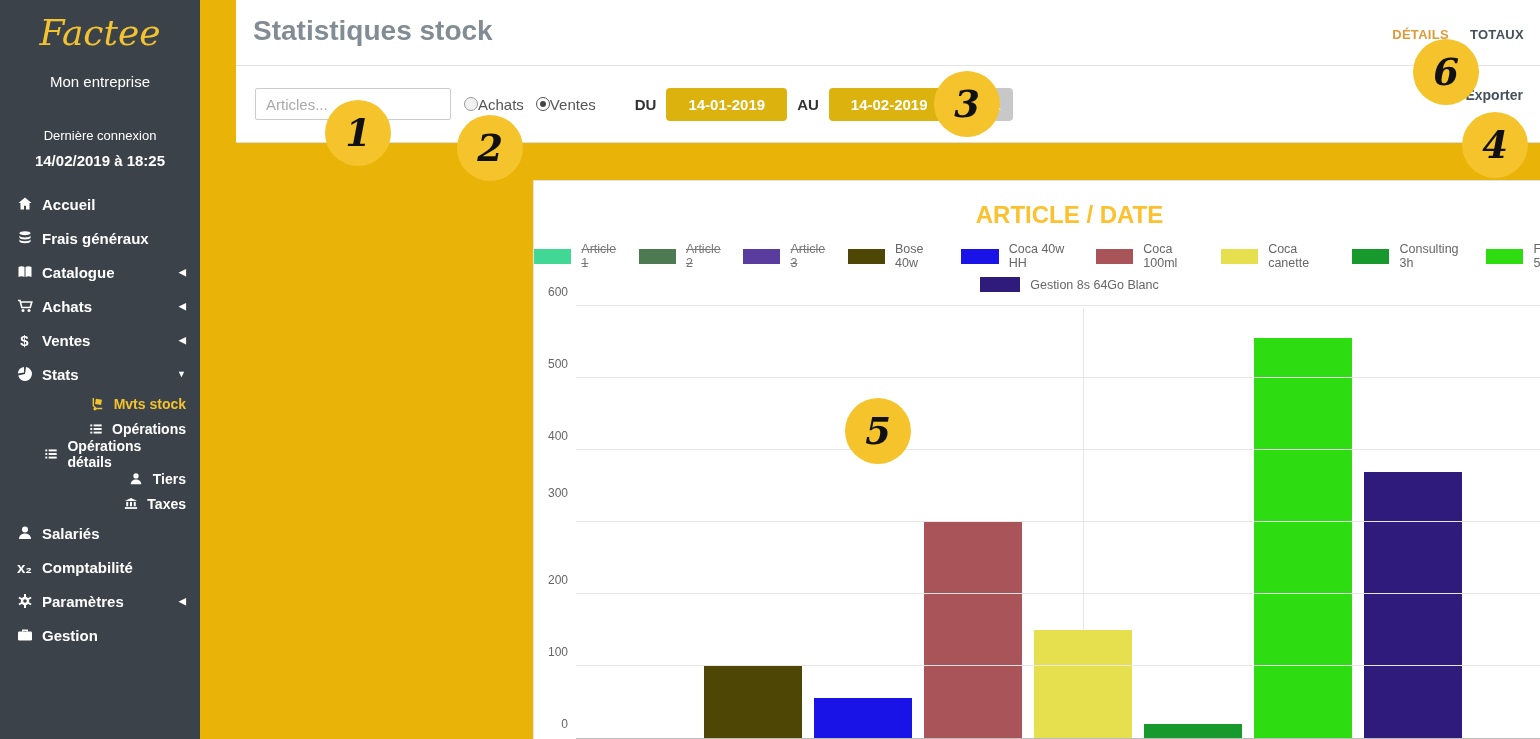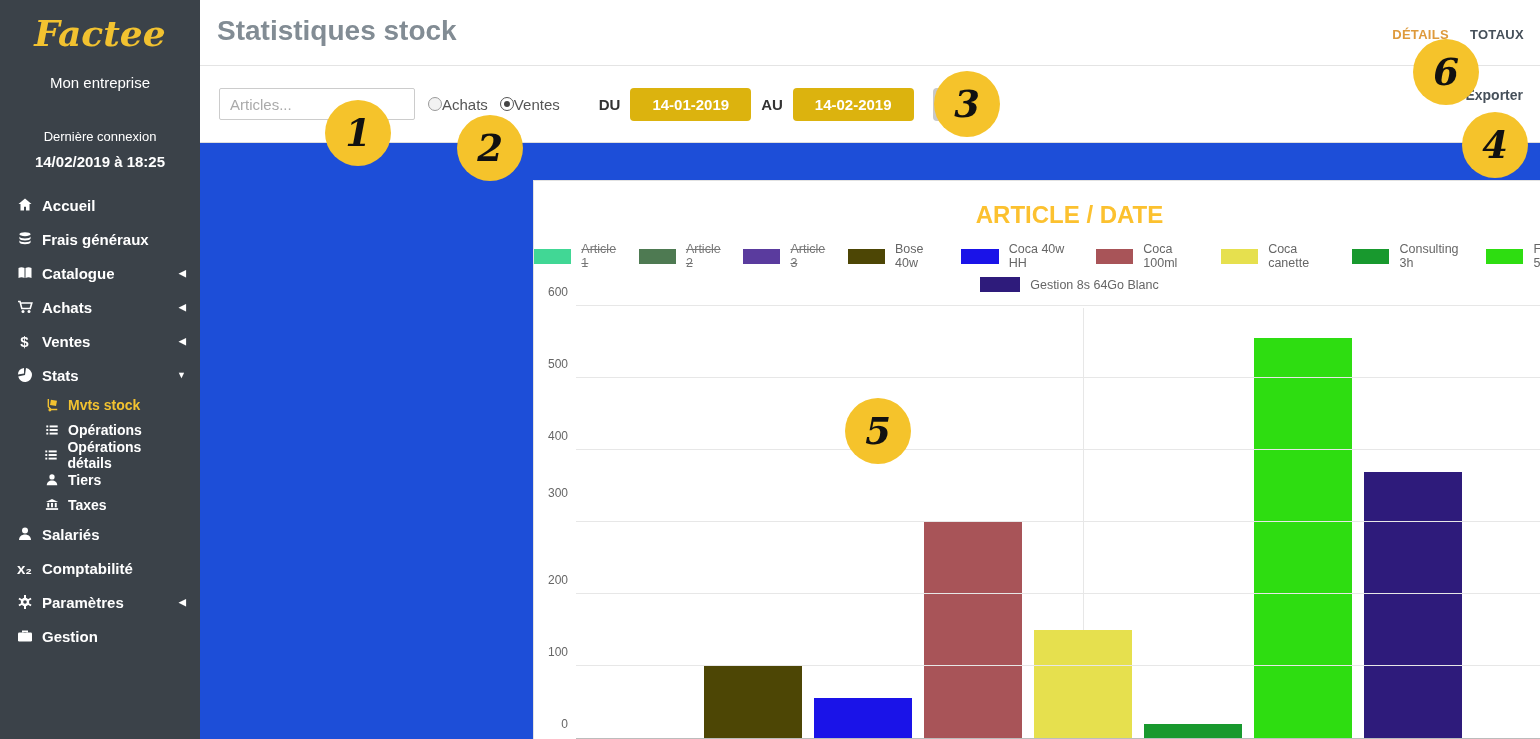--- a/index.html
+++ b/index.html
@@ -4,42 +4,42 @@
 <style>
   * { box-sizing: border-box; margin: 0; padding: 0; }
   html, body { width: 1540px; height: 739px; overflow: hidden; background: #efefef;
     font-family: "Liberation Sans", sans-serif; }
   #app { position: relative; width: 1540px; height: 739px; }
 
   
   .sidebar { position: absolute; left: 0; top: 0; width: 200px; height: 739px;
     background: #3b4249; color: #fff; z-index: 5; }
   .logo { margin-top: 12px; text-align: center; font-family: "DejaVu Serif", serif;
-    font-style: italic; font-weight: bold; font-size: 36px; color: #f2c230; }
+    font-style: italic; font-weight: normal; font-size: 36px; color: #f2c230; }
   .company { margin-top: 20px; text-align: center; font-size: 15px; }
   .lastconn-label { margin-top: 38px; text-align: center; font-size: 13px; }
   .lastconn-value { margin-top: 9px; text-align: center; font-size: 15px; font-weight: bold; }
   .logout { margin-top: 21px; height: 31px; line-height: 31px; background: #2196d3;
     text-align: center; font-size: 15px; font-weight: bold; cursor: pointer; }
   .menu { margin-top: 18px; list-style: none; }
   .menu-item { height: 34px; display: flex; align-items: center; padding: 0 14px;
     font-size: 15px; font-weight: bold; cursor: pointer; }
   .menu-item .mi-icon { width: 21px; margin-right: 7px; display: inline-flex;
     justify-content: center; align-items: center; color: #fff; font-size: 15px; }
   .menu-item svg { width: 16px; height: 16px; }
   .menu-item .chev { margin-left: auto; font-size: 9px; color: #fff; }
   .submenu { list-style: none; }
-  .submenu .menu-item { height: 25px; padding-left: 42px; font-size: 14px; }
+  .submenu .menu-item { height: 25px; padding-left: 42px; font-size: 14px; justify-content: flex-end; }
   .submenu .mi-icon { width: 19px; font-size: 13px; }
   .submenu svg { width: 14px; height: 14px; }
   .menu-item.active { color: #f2c230; }
   .menu-item.active .mi-icon { color: #f2c230; }
 
   
-  .main { position: absolute; left: 200px; top: 0; right: 0; bottom: 0; background: #1d4ed8; }
+  .main { position: absolute; left: 200px; top: 0; right: 0; bottom: 0; background: #eab308; padding-left: 36px; }
   .topbar { height: 66px; background: #fff; border-bottom: 1px solid #e4e4e4; position: relative; }
   .page-title { position: absolute; left: 17px; top: 15px; font-size: 28px; font-weight: bold;
     color: #828c94; }
   .tabs { position: absolute; right: 16px; top: 27px; display: flex; gap: 21px;
     font-size: 13px; font-weight: bold; letter-spacing: .3px; }
   .tab { cursor: pointer; color: #46505a; }
   .tab.active { color: #de9a3c; }
 
   .filterbar { height: 77px; background: #fff; border-bottom: 1px solid #dedede;
     display: flex; align-items: center; padding-left: 19px; position: relative; }

